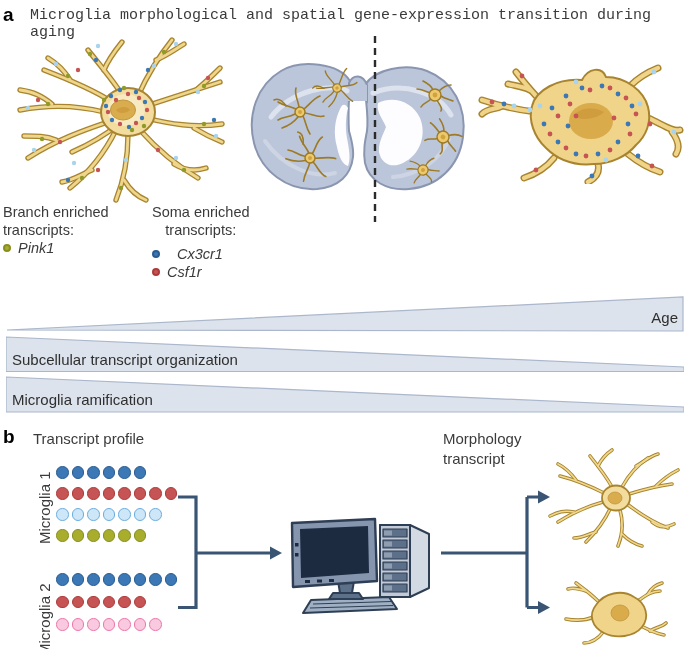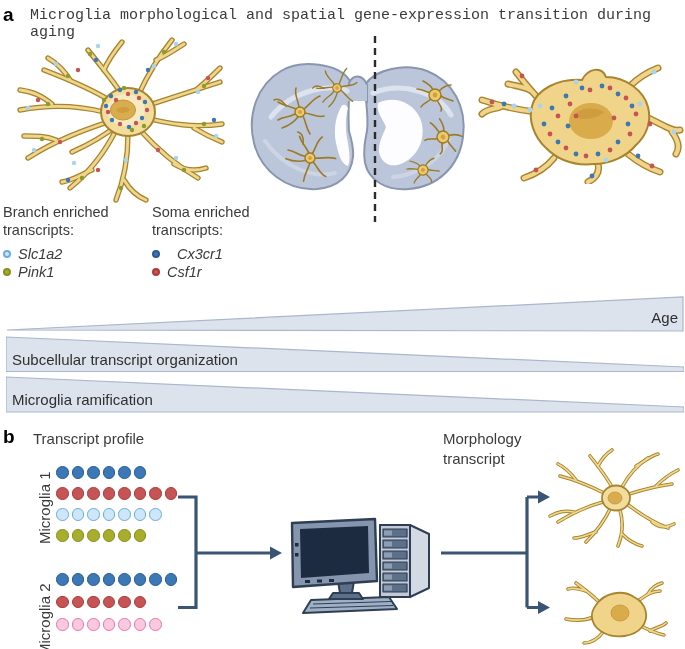--- a/index.html
+++ b/index.html
@@ -255,30 +255,26 @@
           <circle cx="176" cy="12" r="2.4"></circle>
           <circle cx="196" cy="72" r="2.4"></circle>
           <circle cx="36" cy="46" r="2.4"></circle>
         </g>
     </g>
   </svg>
 
   <div class="abs leg-col" style="left:3px;top:203px;">
     <div>Branch enriched</div>
     <div>transcripts:</div>
-    <div class="leg-item" style="margin-top:6px;">
-      <span class="leg-dot" style="background: rgb(205, 231, 249); border-color: rgb(108, 173, 222);"></span>
-      <span class="gene">Slc1a2</span>
-    </div>
     <div class="leg-item">
       <span class="leg-dot" style="background: rgb(168, 173, 44); border-color: rgb(135, 144, 31);"></span>
       <span class="gene">Pink1</span>
     </div>
   </div>
-  <div class="abs leg-col" style="left:152px;top:203px;">
+  <div class="abs leg-col" style="left:152px;top:203px;text-align:center;">
     <div>Soma enriched</div>
     <div>transcripts:</div>
     <div class="leg-item" style="margin-top:6px;gap:17px;">
       <span class="leg-dot" style="background: rgb(59, 120, 181); border-color: rgb(43, 92, 144);"></span>
       <span class="gene">Cx3cr1</span>
     </div>
     <div class="leg-item">
       <span class="leg-dot" style="background: rgb(199, 84, 84); border-color: rgb(173, 58, 58);"></span>
       <span class="gene">Csf1r</span>
     </div>

